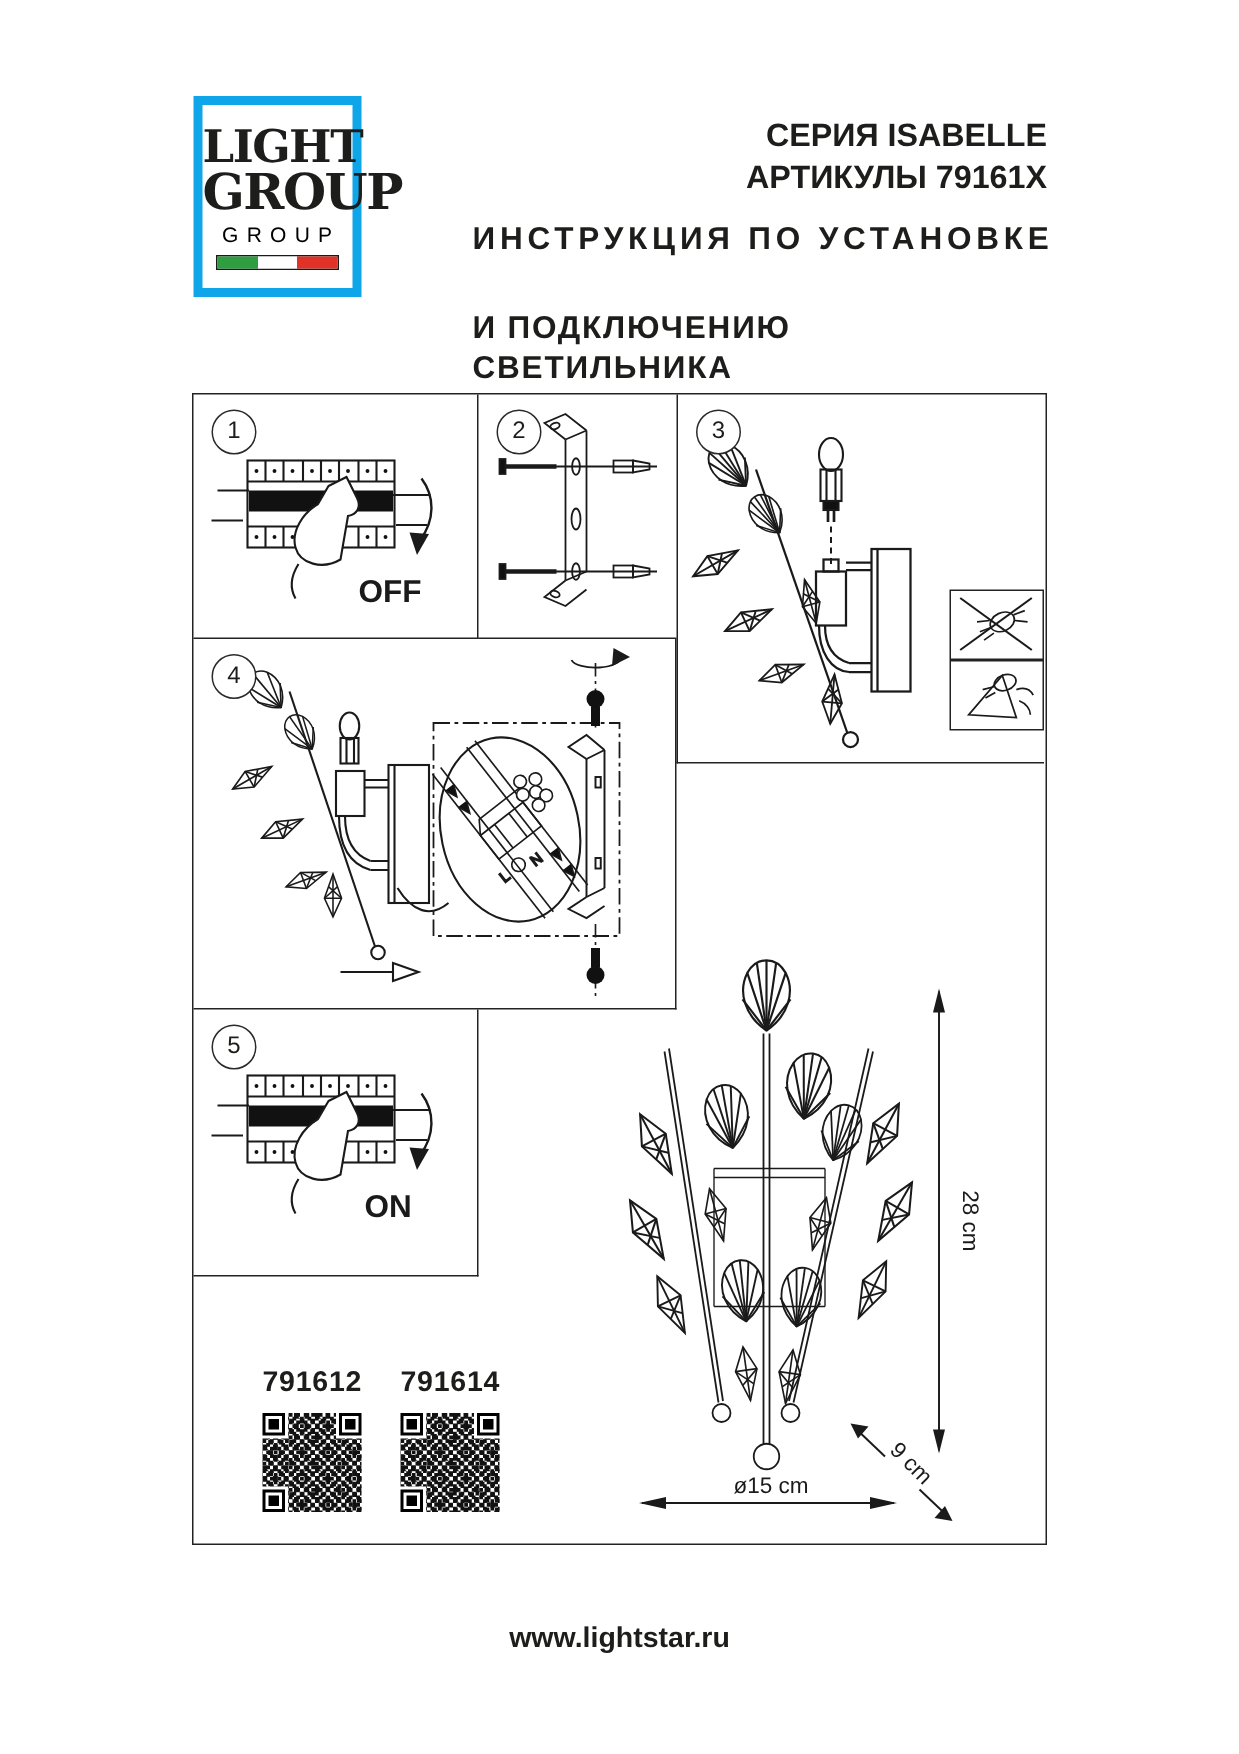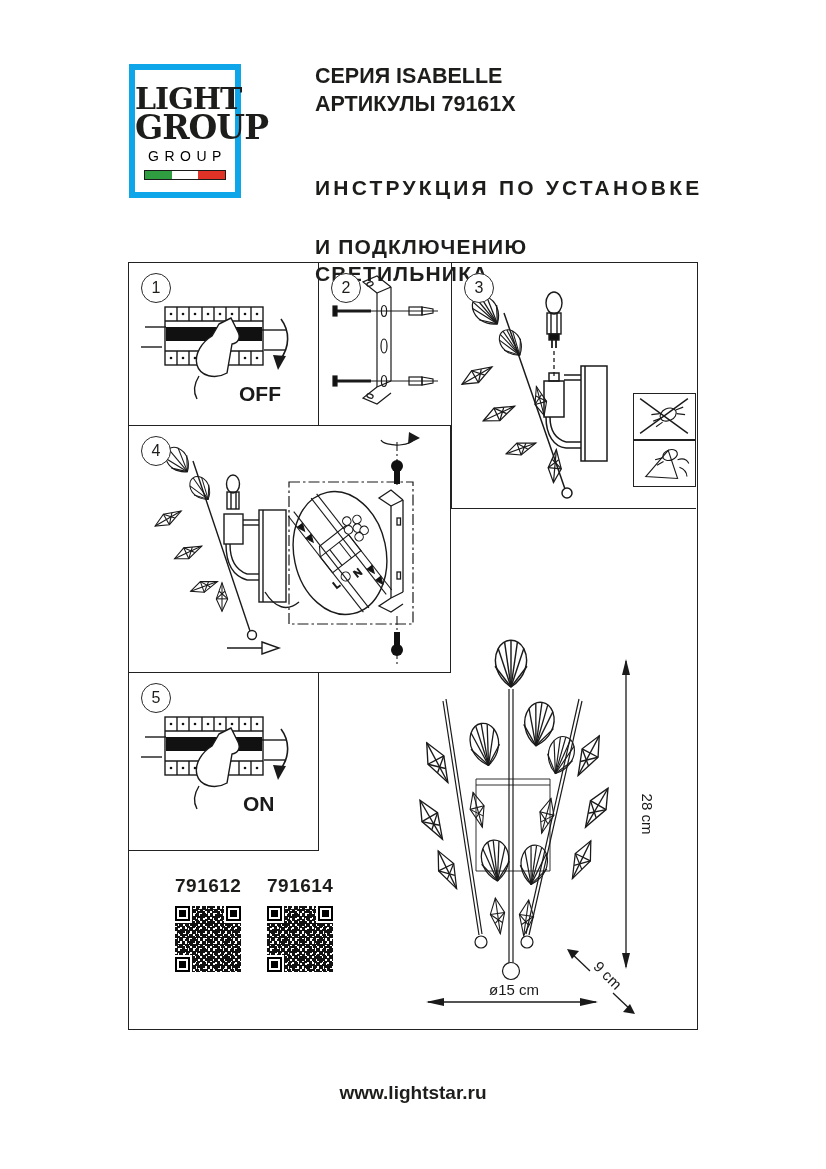--- a/index.html
+++ b/index.html
@@ -6,43 +6,43 @@
   body{width:826px;height:1169px;position:relative;font-family:"Liberation Sans",sans-serif;color:#1d1d1b;}
   .abs{position:absolute;}
   
   .logo-box{left:129px;top:64px;width:112px;height:134px;border:6px solid #0ea5e9;box-sizing:border-box;text-align:center;}
   .logo-light{margin-top:16px;font-family:"DejaVu Serif",serif;font-weight:bold;font-size:30px;line-height:26px;letter-spacing:-1px;}
   .logo-star{font-family:"DejaVu Serif",serif;font-weight:bold;font-size:33px;line-height:31px;letter-spacing:-1px;}
   .logo-group{margin-top:5px;font-size:14px;line-height:16px;letter-spacing:5.5px;padding-left:5px;color:#000000;}
   .logo-flag{margin:6px 9px 0 9px;height:8px;border:1px solid #1a1a1a;display:flex;}
   .logo-flag div{flex:1;}
   
-  .series-block{left:315px;top:62px;width:383px;font-weight:bold;font-size:21.5px;line-height:28px;}
+  .series-block{left:315px;top:76px;width:383px;text-align:right;font-weight:bold;font-size:21.5px;line-height:28px;}
   .instr-block{left:315px;top:146px;width:390px;font-weight:bold;font-size:21px;line-height:27px;}
-  .instr-line1{letter-spacing:3.2px;margin-top:28px;}
+  .instr-line1{letter-spacing:3.2px;}
   .instr-line2{letter-spacing:1.2px;margin-top:32px;}
   
   .sheet{left:128px;top:262px;width:570px;height:768px;border:1.5px solid #222;box-sizing:border-box;}
   .panel{position:absolute;box-sizing:border-box;}
   .p1{left:0;top:0;width:190px;height:163px;border-right:1.5px solid #222;border-bottom:1.5px solid #222;}
   .p2{left:190px;top:0;width:132px;height:163px;border-bottom:1.5px solid #222;}
   .p3{left:322px;top:0;width:245px;height:246px;border-left:1.5px solid #222;border-bottom:1.5px solid #222;}
   .p4{left:0;top:163px;width:322px;height:247px;border-right:1.5px solid #222;border-bottom:1.5px solid #222;}
   .p5{left:0;top:410px;width:190px;height:178px;border-right:1.5px solid #222;border-bottom:1.5px solid #222;}
   .num-circle{position:absolute;left:12px;top:10px;width:28px;height:28px;border:1.4px solid #2a2a2a;border-radius:50%;
     display:flex;align-items:center;justify-content:center;font-size:16px;background:#fff;}
   .panel svg,.dim svg{position:absolute;left:0;top:0;}
   svg text{font-family:"Liberation Sans",sans-serif;fill:#1a1a1a;}
   .warnbox{position:absolute;border:1.4px solid #222;box-sizing:border-box;background:#fff;}
   
   .notes{left:340px;top:268px;width:228px;font-size:14.5px;line-height:17.6px;white-space:pre-line;}
   
   .products{left:46px;top:612px;display:flex;gap:26px;}
   .product{width:66px;text-align:center;}
-  .product .code{font-weight:bold;font-size:19px;margin-bottom:9px;letter-spacing:.5px;}
+  .product .code{font-weight:bold;font-size:19px;margin-bottom:9px;letter-spacing:.5px;margin-top:36px;}
   .qr{width:66px;height:66px;position:relative;background:
       conic-gradient(from 90deg,#111 90deg,transparent 0 180deg,#111 0 270deg,transparent 0) 0 0/7px 7px,
       conic-gradient(#111 90deg,#fff 0 180deg,#111 0 270deg,#fff 0) 0 0/5px 5px;}
   .qr .f{position:absolute;width:15px;height:15px;border:2.5px solid #000;background:#fff;box-sizing:border-box;box-shadow:0 0 0 2px #fff;}
   .qr .f::after{content:"";position:absolute;inset:2px;background:#000;}
   .qr .f.tl{left:0;top:0}.qr .f.tr{right:0;top:0}.qr .f.bl{left:0;bottom:0}
   
   .dim{left:287px;top:376px;width:281px;height:390px;}
   
   .footer{left:0;top:1082px;width:826px;text-align:center;font-weight:bold;font-size:19px;}

